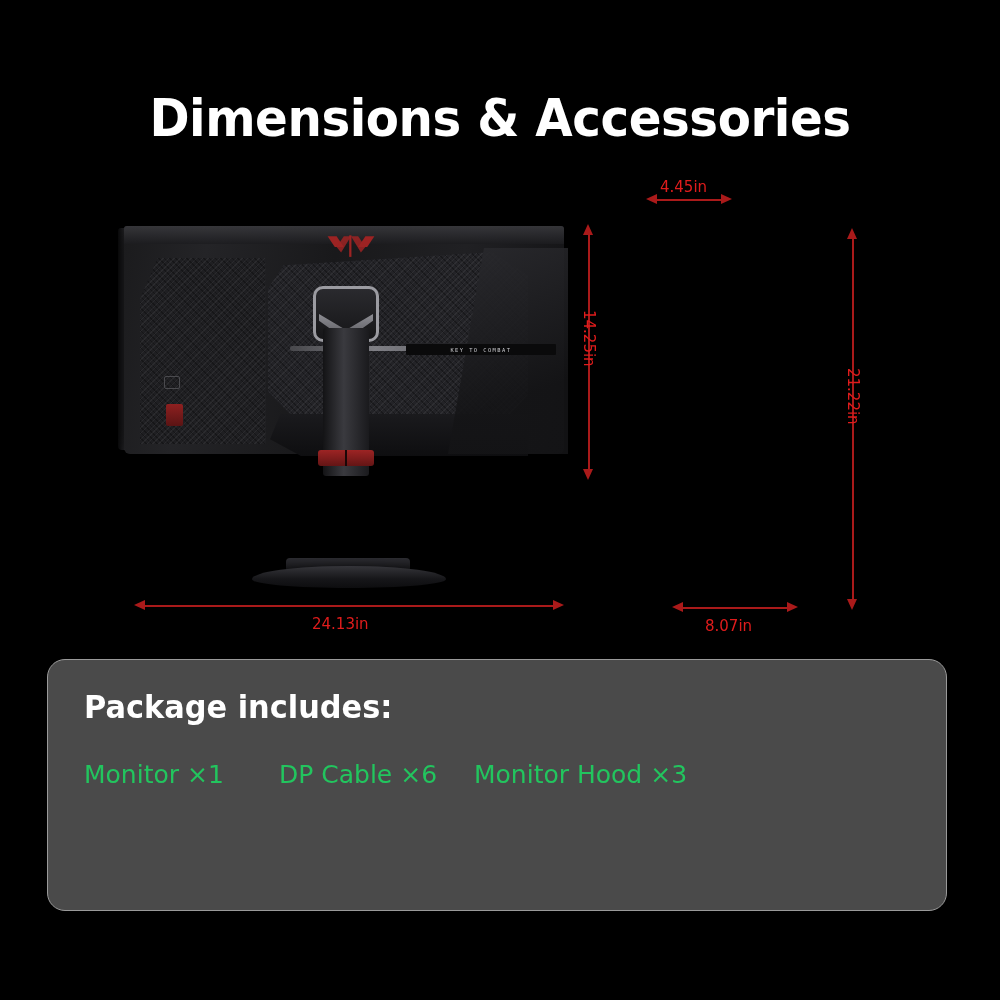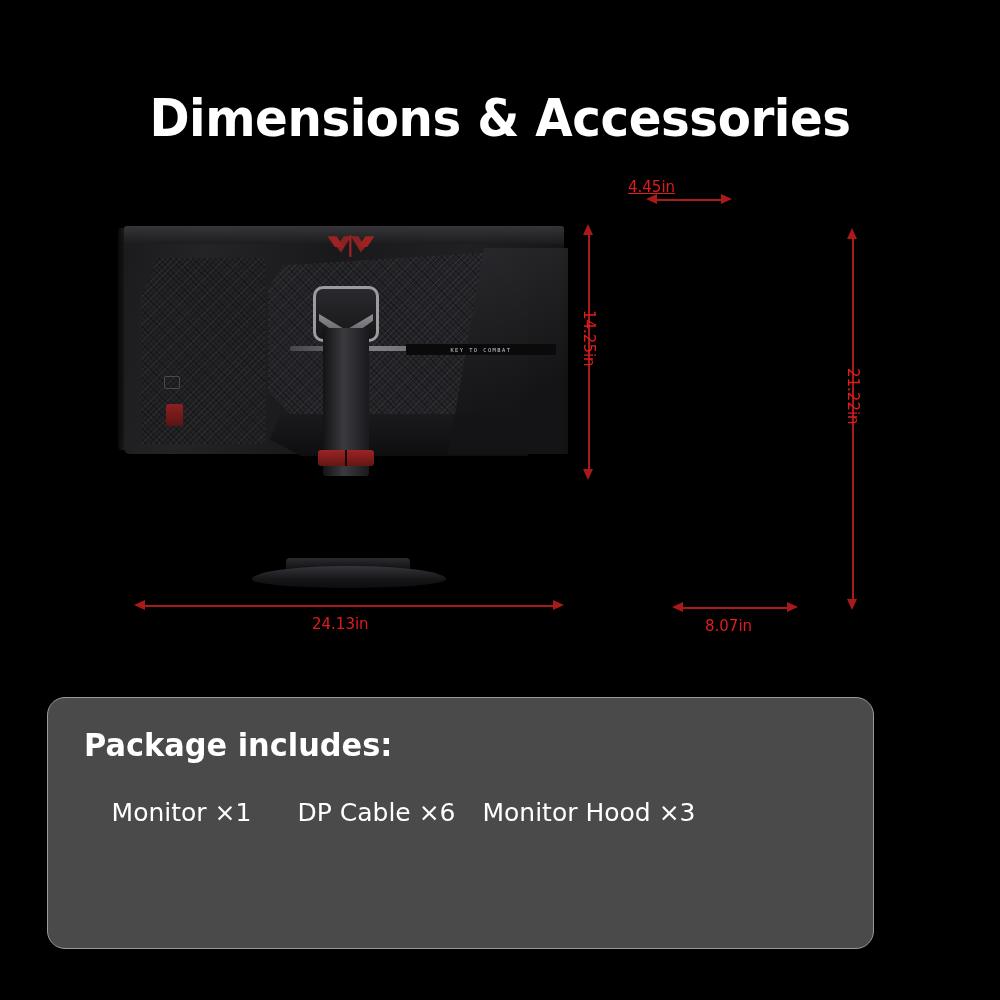--- a/index.html
+++ b/index.html
@@ -209,42 +209,41 @@
     font-family:"DejaVu Sans", sans-serif; white-space:nowrap;
   }
   .dim-label.vert { transform:rotate(90deg); transform-origin:left top; }
 
   
   #dim-width   { left:134px; top:598px;  width:430px; height:14px; }
   #lbl-width   { left:312px; top:615px; }
   #dim-height  { left:581px; top:224px;  width:14px;  height:256px; }
   #lbl-height  { left:598px; top:310px; }
   #dim-depth   { left:646px; top:192px;  width:86px;  height:14px; }
-  #lbl-depth   { left:628px; top:178px;text-decoration:underline; }
+  #lbl-depth   { left:660px; top:178px; }
   #dim-total   { left:845px; top:228px;  width:14px;  height:382px; }
   #lbl-total   { left:862px; top:368px; }
   #dim-base    { left:672px; top:600px;  width:126px; height:14px; }
   #lbl-base    { left:705px; top:617px; }
 
   
   .package {
-    position:absolute; left:47px; top:697px; width:827px; height:252px;
+    position:absolute; left:47px; top:659px; width:900px; height:252px;
     background:#4a4a4a; border:1.5px solid #9a9a9a; border-radius:18px;
   }
   .pkg-title {
     position:absolute; left:36px; top:28px;
     font-size:32px; font-weight:700; color:#ffffff;
     font-family:"DejaVu Sans", sans-serif; transform:scaleX(.95); transform-origin:left;
   }
   .pkg-rows { position:absolute; left:36px; top:100px; right:24px; }
   .pkg-row { display:flex; align-items:baseline; margin-bottom:24px; }
   .pkg-item {
-    font-size:25px; color:#ffffff; white-space:nowrap;
+    font-size:25px; color:#22c55e; white-space:nowrap;
     font-family:"DejaVu Sans", sans-serif;
-    text-align:center;
   }
   .pkg-row .pkg-item:nth-child(1) { width:195px; }
   .pkg-row .pkg-item:nth-child(2) { width:195px; }
   .pkg-row .pkg-item:nth-child(3) { width:230px; }
 </style>
 </head>
 <body>
 
 <div class="stage">
 

